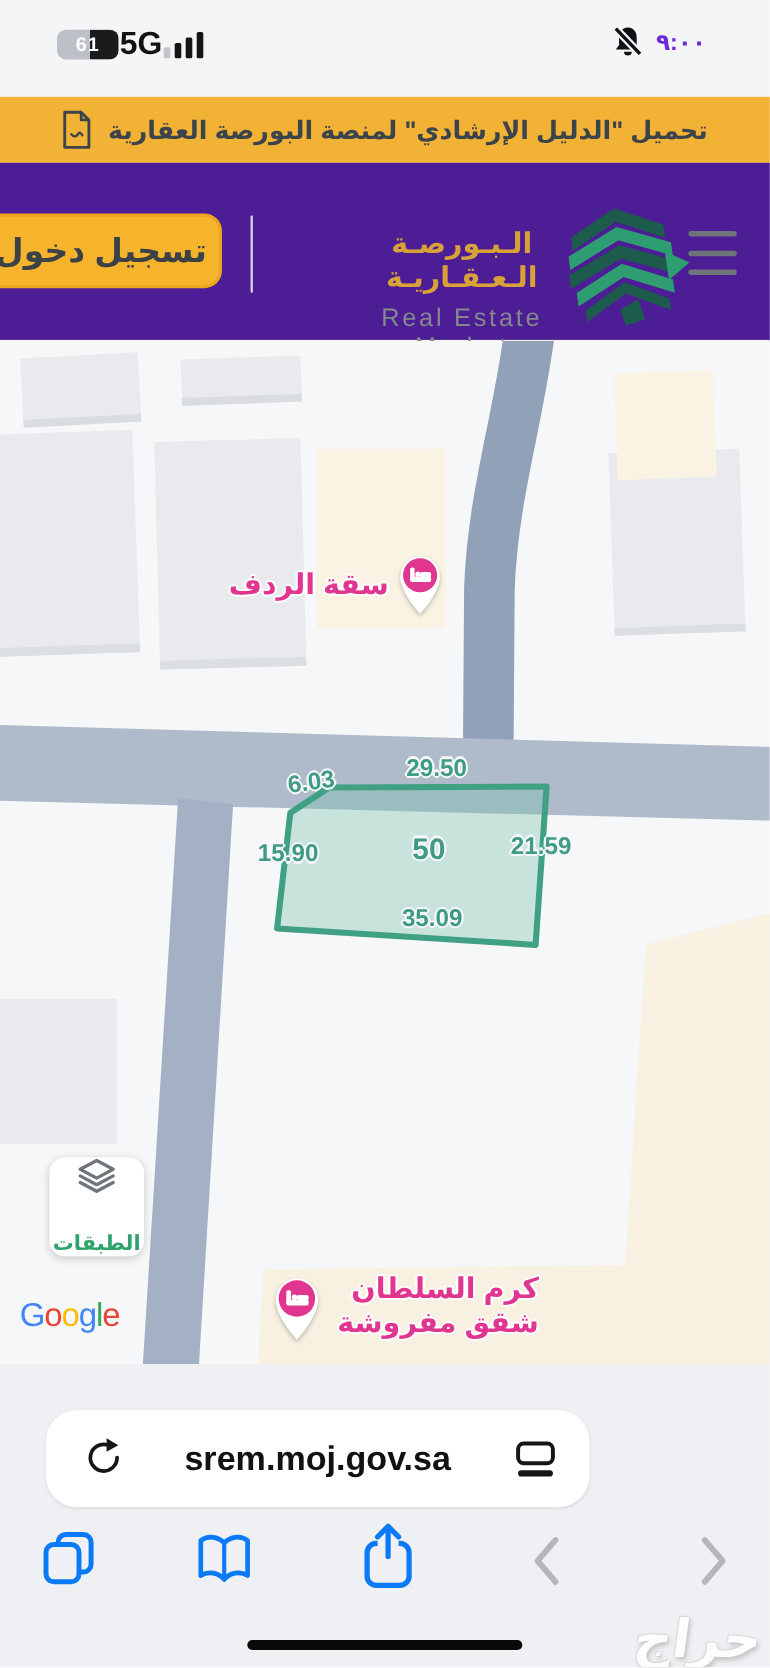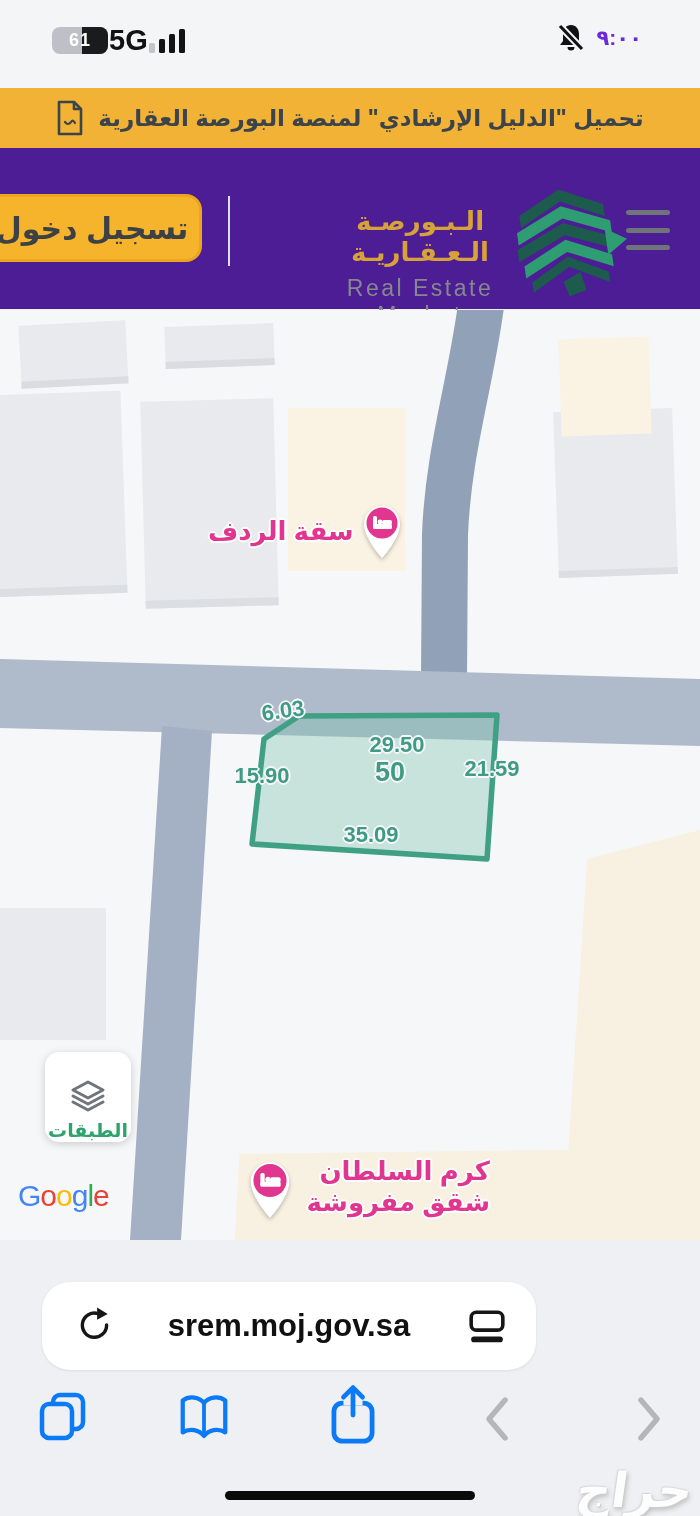--- a/index.html
+++ b/index.html
@@ -43,21 +43,21 @@
   .bld{position:absolute;background:#E8EAEE;}
   .bld.edge{border-bottom:7px solid #D9DCE1;}
   .beige{position:absolute;background:#FAF3E3;}
   #mapsvg{position:absolute;left:0;top:0;}
   .plabel{position:absolute;transform:translate(-50%,-50%);font-weight:bold;color:#3F9B85;font-size:22px;
     text-shadow:-2px 0 #F6F7F8,2px 0 #F6F7F8,0 -2px #F6F7F8,0 2px #F6F7F8,-1px -1px #F6F7F8,1px 1px #F6F7F8,1px -1px #F6F7F8,-1px 1px #F6F7F8;}
   .plabel.big{font-size:27px;}
   .poi-label{position:absolute;font-weight:bold;color:#E0368F;font-size:26px;line-height:31px;
     text-shadow:-2px 0 #fff,2px 0 #fff,0 -2px #fff,0 2px #fff,-1px -1px #fff,1px 1px #fff,1px -1px #fff,-1px 1px #fff;}
   #layers-btn{position:absolute;left:45px;top:742px;width:86px;height:90px;background:#fff;border-radius:14px;
-    box-shadow:0 2px 8px rgba(0,0,0,.18);display:flex;flex-direction:column;align-items:center;justify-content:flex-end;gap:6px;cursor:pointer;}
+    box-shadow:0 2px 8px rgba(0,0,0,.18);display:flex;flex-direction:column;align-items:center;justify-content:space-between;gap:6px;cursor:pointer;}
   #layers-btn .lbl{font-size:19px;font-weight:bold;color:#2EA36B;}
   #google-logo{position:absolute;left:18px;top:869px;font-size:30px;font-weight:500;letter-spacing:-1px;direction:ltr;cursor:pointer;}
   #google-logo .g1,#google-logo .g4{color:#4285F4;}
   #google-logo .g2,#google-logo .g6{color:#EA4335;}
   #google-logo .g3{color:#FBBC05;}
   #google-logo .g5{color:#34A853;}
   .pin{position:absolute;filter:drop-shadow(0 2px 2px rgba(0,0,0,.25));cursor:pointer;}
 
   
   #chrome{left:0;top:1240px;width:700px;height:276px;background:#EFF0F3;}
@@ -149,26 +149,26 @@
     <div class="beige" style="left:288px;top:98px;width:117px;height:163px;"></div>
     <div class="beige" style="left:230px;top:520px;width:470px;height:410px;background:#F8F1E2;clip-path:polygon(100% 0%,76% 7%,72% 78%,2% 79%,1% 100%,100% 100%);"></div>
 
     <svg id="mapsvg" width="700" height="930" viewBox="0 0 700 930">
       <path d="M482,-12 C472,70 448,140 445,225 L444,368" fill="none" stroke="#90A1B8" stroke-width="46"></path>
       <polygon points="0,349 700,369 700,436 0,418" fill="#AFBACB"></polygon>
       <polygon points="162,416 212,421 181,930 130,930" fill="#A4B1C4"></polygon>
       <polygon points="299,406 497,405 487,549 252,534 264,429" fill="#7FC3AA" fill-opacity="0.38" stroke="#3FA084" stroke-width="5.5" stroke-linejoin="round"></polygon>
     </svg>
 
-    <span class="plabel" style="left:397px;top:388px;margin-top:47px;">29.50</span>
+    <span class="plabel" style="left:397px;top:388px;">29.50</span>
     <span class="plabel" style="left:283px;top:401px;transform:translate(-50%,-50%) rotate(-8deg);">6.03</span>
     <span class="plabel" style="left:262px;top:466px;">15.90</span>
     <span class="plabel big" style="left:382px;top:462px;padding-left:16px;">50</span>
     <span class="plabel" style="left:492px;top:459px;">21.59</span>
-    <span class="plabel" style="left:371px;top:525px;text-align:center;">35.09</span>
+    <span class="plabel" style="left:393px;top:525px;text-align:center;">35.09</span>
 
     <svg class="pin" style="left:360px;top:192px;" width="44" height="58" viewBox="0 0 44 58">
       <path d="M22 56 C22 56 4 37 4 22 A18 18 0 1 1 40 22 C40 37 22 56 22 56 Z" fill="#FFFFFF"></path>
       <circle cx="22" cy="21" r="15.5" fill="#E0368F"></circle>
       <rect x="13" y="14" width="4" height="12" rx="1.5" fill="#fff"></rect>
       <rect x="13" y="22" width="19" height="5" rx="1.5" fill="#fff"></rect>
       <circle cx="20" cy="20" r="2.4" fill="#fff"></circle>
       <rect x="22" y="18" width="10" height="5" rx="2" fill="#fff"></rect>
     </svg>
     <div class="poi-label" style="left:208px;top:206px;width:152px;text-align:left;">سقة الردف</div>

